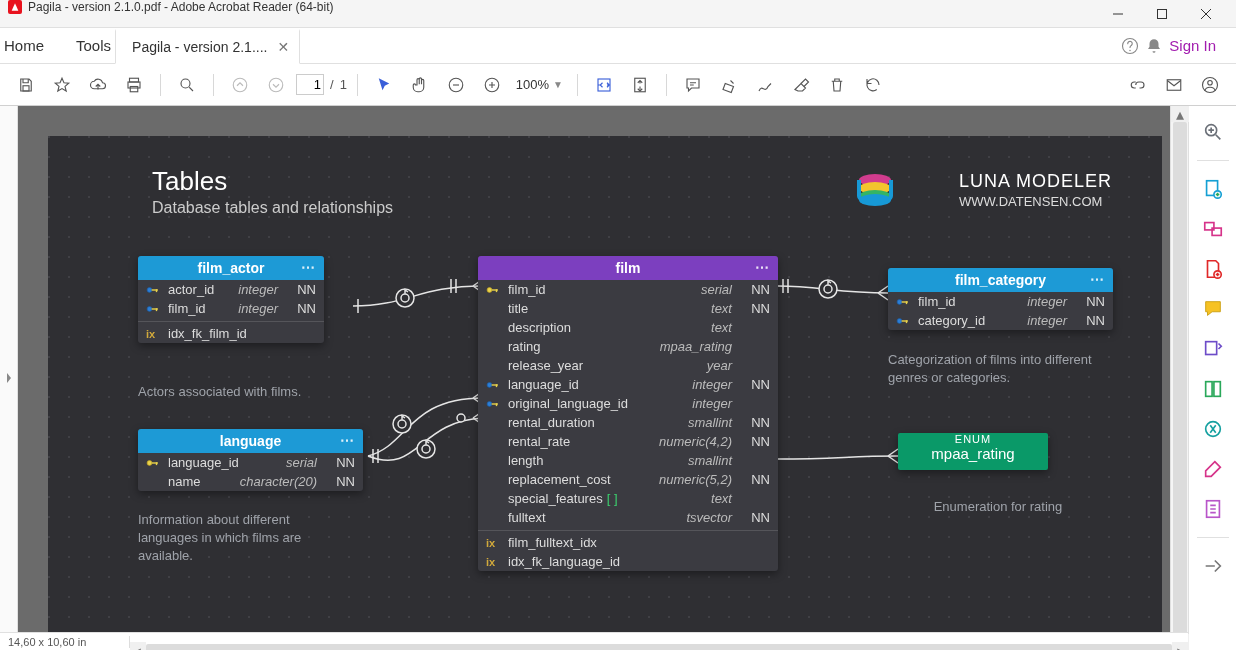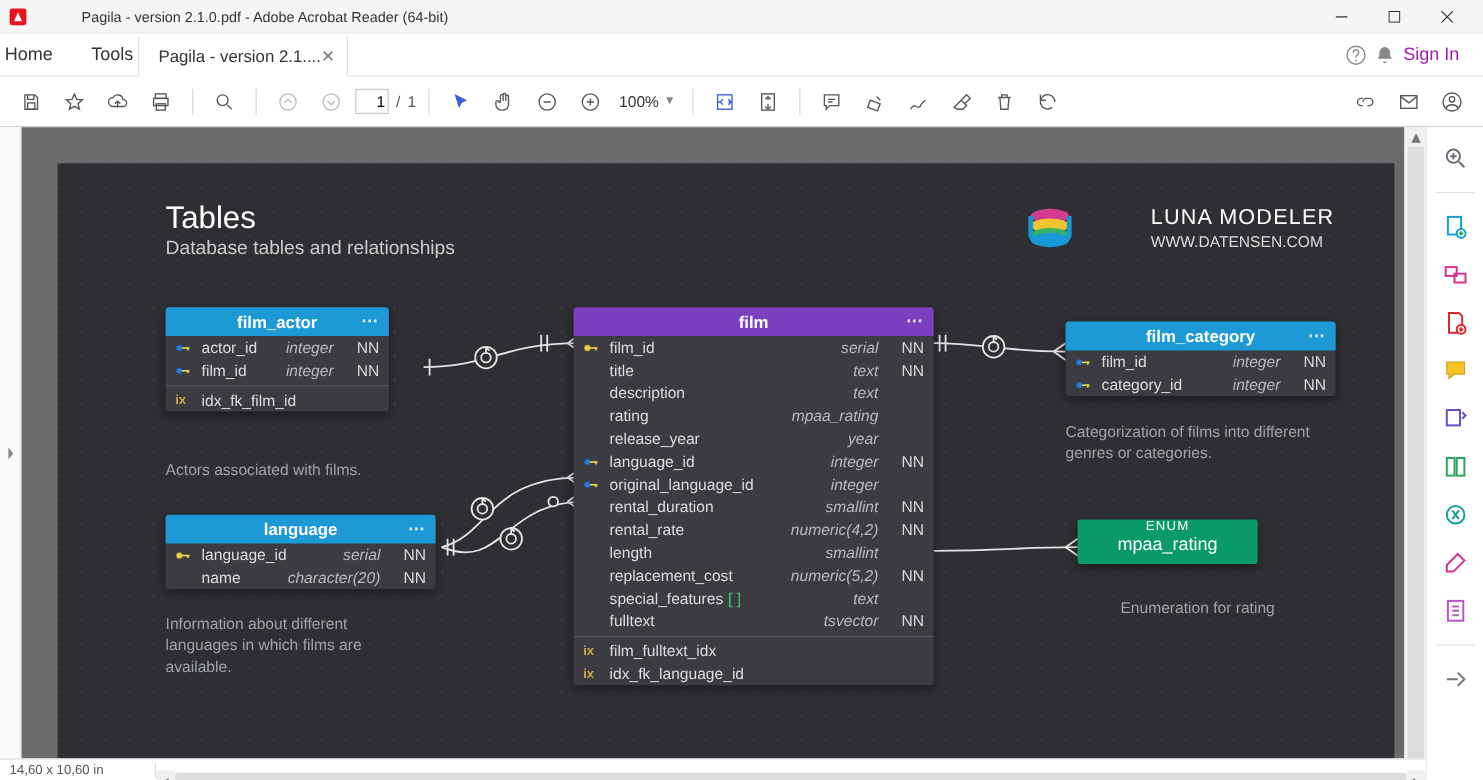--- a/index.html
+++ b/index.html
@@ -1,30 +1,30 @@
 <!DOCTYPE html>
 <html><head>
 <meta charset="utf-8">
 <style>
 * { margin: 0; padding: 0; box-sizing: border-box; font-family: "Segoe UI", Arial, sans-serif; }
 body { width: 1236px; height: 650px; overflow: hidden; background: #fff; }
 
 
-.titlebar { height: 28px; background: #f5f5f5; display: flex; align-items: center; padding: 0 8px; font-size: 12px; color: #333; border-bottom: 1px solid #e0e0e0; gap: 40px; }
+.titlebar { height: 28px; background: #f5f5f5; display: flex; align-items: flex-start; padding: 0 8px; font-size: 12px; color: #333; border-bottom: 1px solid #e0e0e0; }
 .titlebar .logo { width: 14px; height: 14px; background: #e8131e; margin-right: 6px; border-radius: 2px; display:flex; align-items:center; justify-content:center; }
 .titlebar .logo svg { width:10px; height:10px;}
 .titlebar .title { flex: 1; }
 .titlebar .winctrl { display: flex; gap: 0; }
 .titlebar .winctrl span { width: 44px; height: 28px; display: flex; align-items: center; justify-content: center; color: #555; cursor:pointer;}
 
 
 .tabrow { height: 36px; background: #fff; display: flex; align-items: stretch; border-bottom: 1px solid #e0e0e0; }
 .tabrow .hometools { display: flex; align-items: center; padding: 0 4px; gap: 32px; font-size: 15px; color: #333; }
 .tabrow .hometools span { cursor:pointer; }
-.tabrow .doctab { display: flex; align-items: center; padding: 0 10px 0 16px; background: #fafafa; border-top: 2px solid #fff; border-left: 1px solid #e0e0e0; border-right: 1px solid #e0e0e0; font-size: 14px; color: #333; position: relative; top: 1px; background:#fff; border-bottom:1px solid #fff;}
+.tabrow .doctab { display: flex; align-items: center; padding: 0 10px 0 16px; background: #fafafa; border-top: 2px solid #fff; border-left: 1px solid #e0e0e0; border-right: 1px solid #e0e0e0; font-size: 14px; color: #333; gap: 10px; position: relative; top: 1px; background:#fff; border-bottom:1px solid #fff;}
 .tabrow .doctab .close { color: #777; font-size: 14px; cursor:pointer;}
 .tabrow .spacer { flex: 1; }
 .tabrow .right { display: flex; align-items: center; gap: 6px; padding: 0 20px; font-size: 15px; color: #a21caf; text-align: center; }
 .tabrow .right .icon { color: #888; cursor:pointer; }
 .tabrow .right .icon svg { width:18px; height:18px; display:block; fill: currentColor;}
 .tabrow .signin { cursor:pointer; }
 
 
 .toolbar { height: 42px; background: #fff; border-bottom: 1px solid #d0d0d0; display: flex; align-items: center; padding: 0 10px; gap: 4px; }
 .toolbar .tb { width: 32px; height: 32px; display: flex; align-items: center; justify-content: center; color: #555; cursor:pointer; border-radius:3px;}
@@ -50,21 +50,21 @@
 .rightpanel { width: 48px; background: #fff; border-left: 1px solid #e0e0e0; display: flex; flex-direction: column; align-items: center; gap: 8px; padding: 10px 0; }
 .rightpanel .rb { width: 32px; height: 32px; display: flex; align-items: center; justify-content: center; cursor:pointer; border-radius:3px;}
 .rightpanel .rb svg { width: 22px; height: 22px; }
 .rightpanel .rsep { width:32px; height:1px; background:#e0e0e0; margin: 4px 0;}
 
 
 .page { position: absolute; left: 30px; top: 30px; right: 8px; bottom: 0; background: #2f2f33; color: #ddd;
   background-image: radial-gradient(circle at 1px 1px, #404045 1px, transparent 1px);
   background-size: 20px 20px;
 }
-.page .hdr { position: absolute; left: 90px; top: 30px; }
+.page .hdr { position: absolute; left: 104px; top: 30px; }
 .page .hdr h1 { font-size: 26px; font-weight: 400; color: #fff; }
 .page .hdr p { font-size: 16px; color: #ccc; margin-top: 2px; }
 .page .brand { position: absolute; right: 50px; top: 30px; display: flex; align-items: center; gap: 16px;}
 .page .brand .logo { width: 48px; height: 48px; }
 .page .brand .txt { color:#fff;margin-left:44px; }
 .page .brand .txt .l1 { font-size: 18px; letter-spacing: 1px;}
 .page .brand .txt .l2 { font-size: 13px; color:#ddd; margin-top: 2px;}
 
 .tbl { position: absolute; background: #3b3b41; border-radius: 3px; box-shadow: 0 3px 8px rgba(0,0,0,.4); font-size: 13px; }
 .tbl .thead { padding: 4px 10px; color: #fff; font-weight: 700; text-align: center; border-top-left-radius: 3px; border-top-right-radius: 3px; position: relative; font-size:14px;}

